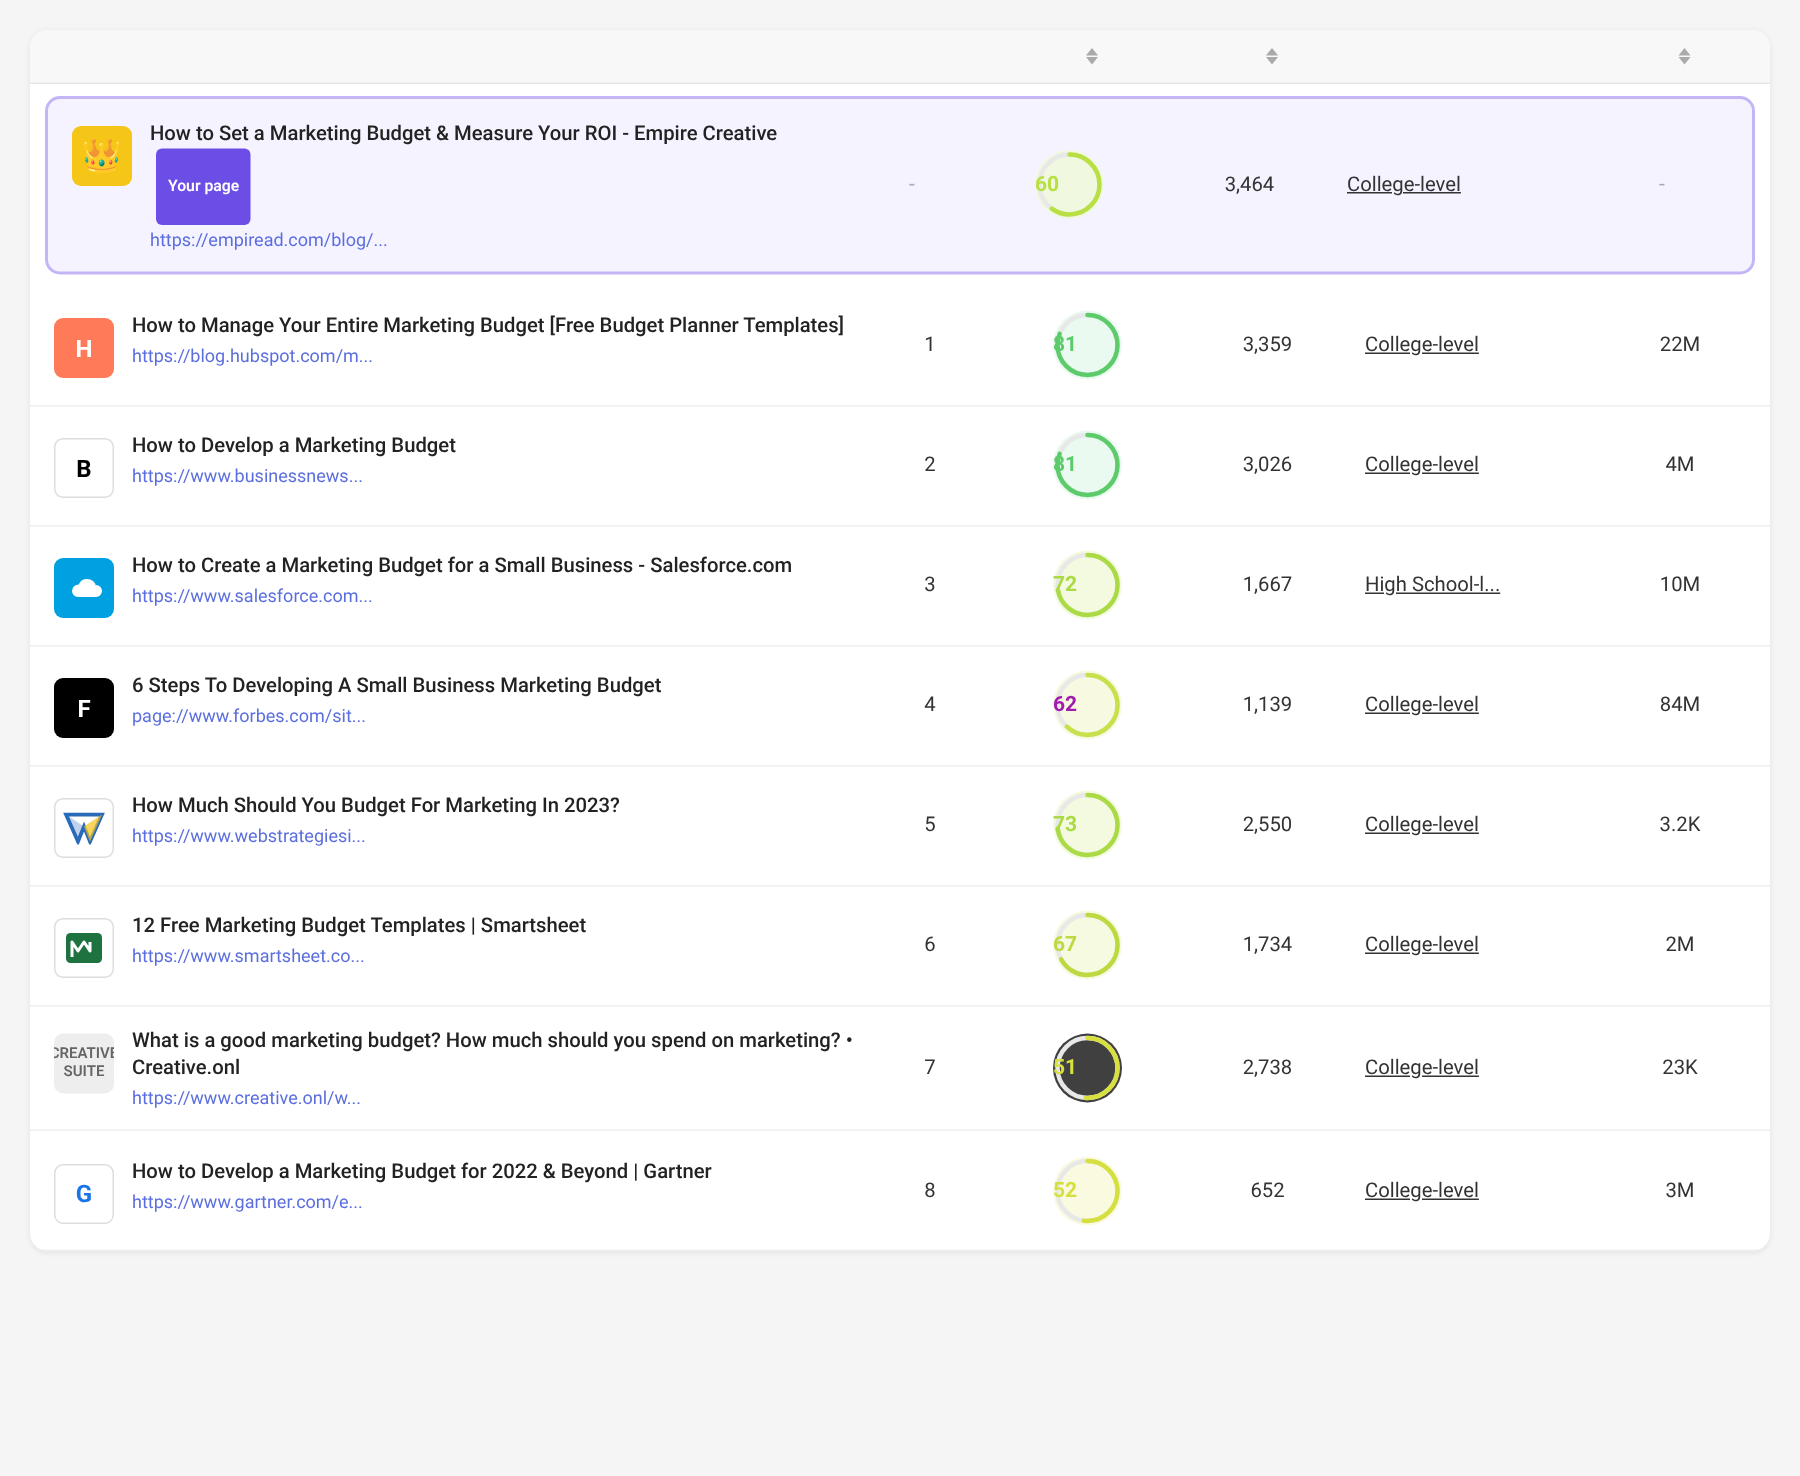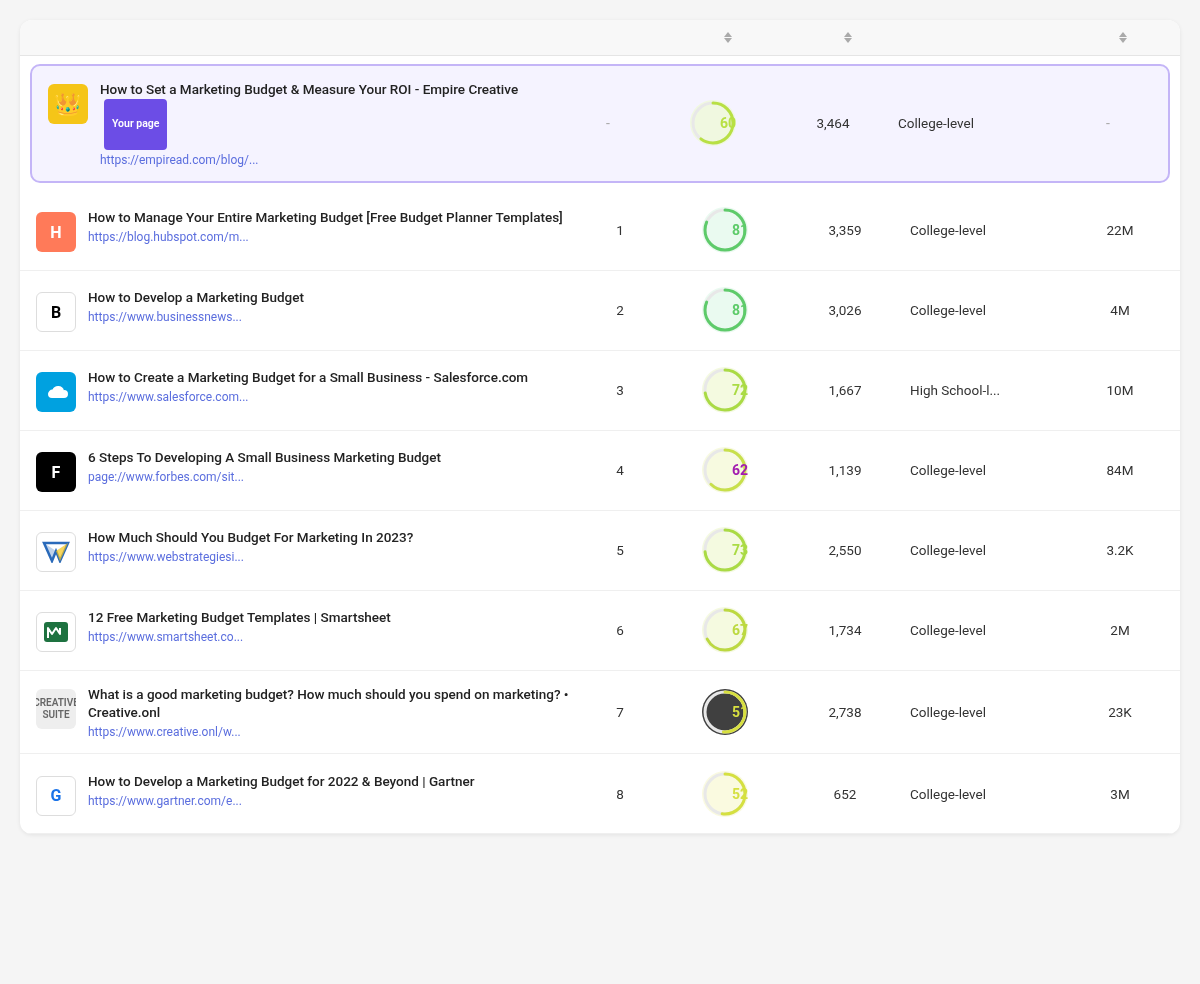--- a/index.html
+++ b/index.html
@@ -119,38 +119,38 @@
       text-decoration: none;
       display: block;
       margin-top: 2px;
     }
     .score-circle {
       width: 46px;
       height: 46px;
       border-radius: 50%;
       display: flex;
       align-items: center;
-      justify-content: flex-end;
+      justify-content: flex-start;
       font-weight: 700;
       font-size: 14px;
       margin: 0 auto;
       position: relative;
     }
     .score-circle svg {
       position: absolute;
       top: 0; left: 0;
       transform: rotate(-90deg);
     }
     .score-value {
       position: relative;
       z-index: 1;
       font-size: 14px;
       font-weight: 700;
     }
-    .readability-text { font-size: 13.5px; color: #333; }
+    .readability-text { font-size: 13.5px; color: #333; text-decoration: underline; }
     .traffic-text { font-size: 13.5px; color: #333; }
     .dash { color: #aaa; font-size: 14px; }
 
     
     .logo-hubspot { background: #ff7a59; }
     .logo-business { background: #fff; border: 1px solid #ddd; }
     .logo-salesforce { background: #00a1e0; }
     .logo-forbes { background: #000; color: #fff; }
     .logo-webstrategies { background: #fff; border: 1px solid #ddd; }
     .logo-smartsheet { background: #fff; border: 1px solid #ddd; }

